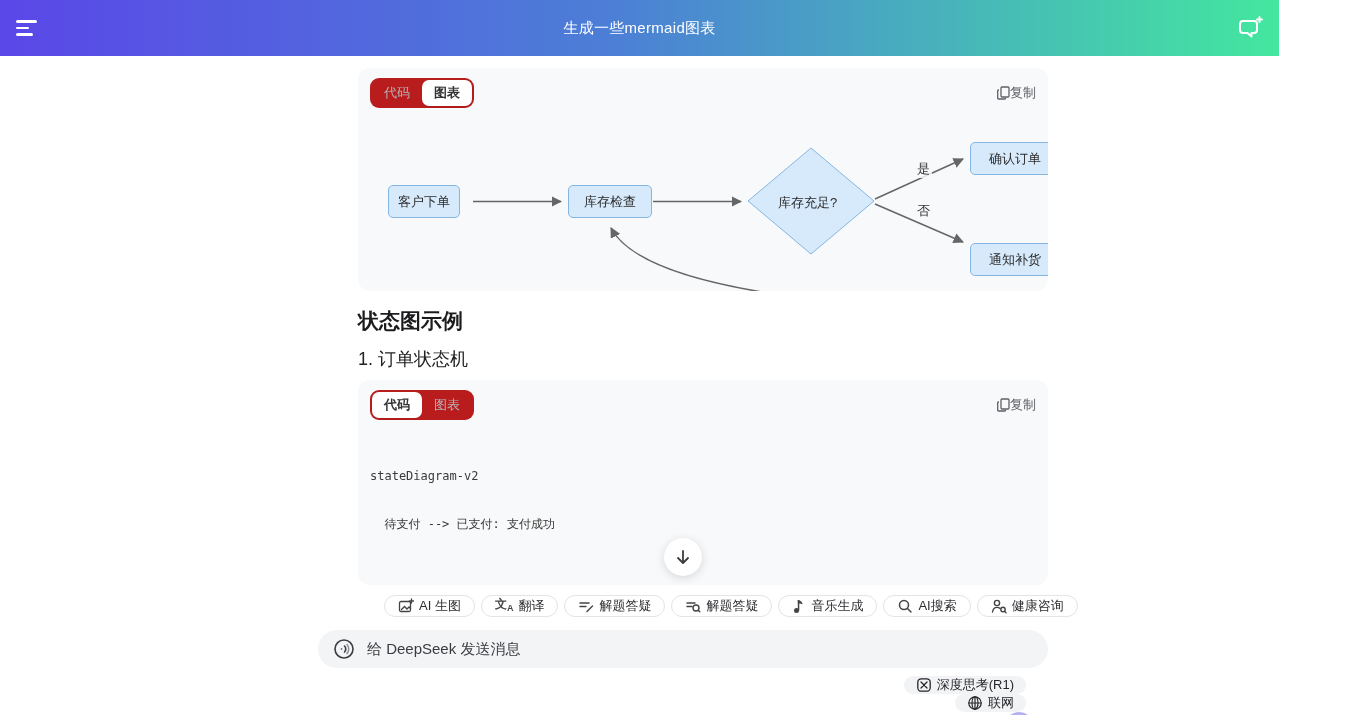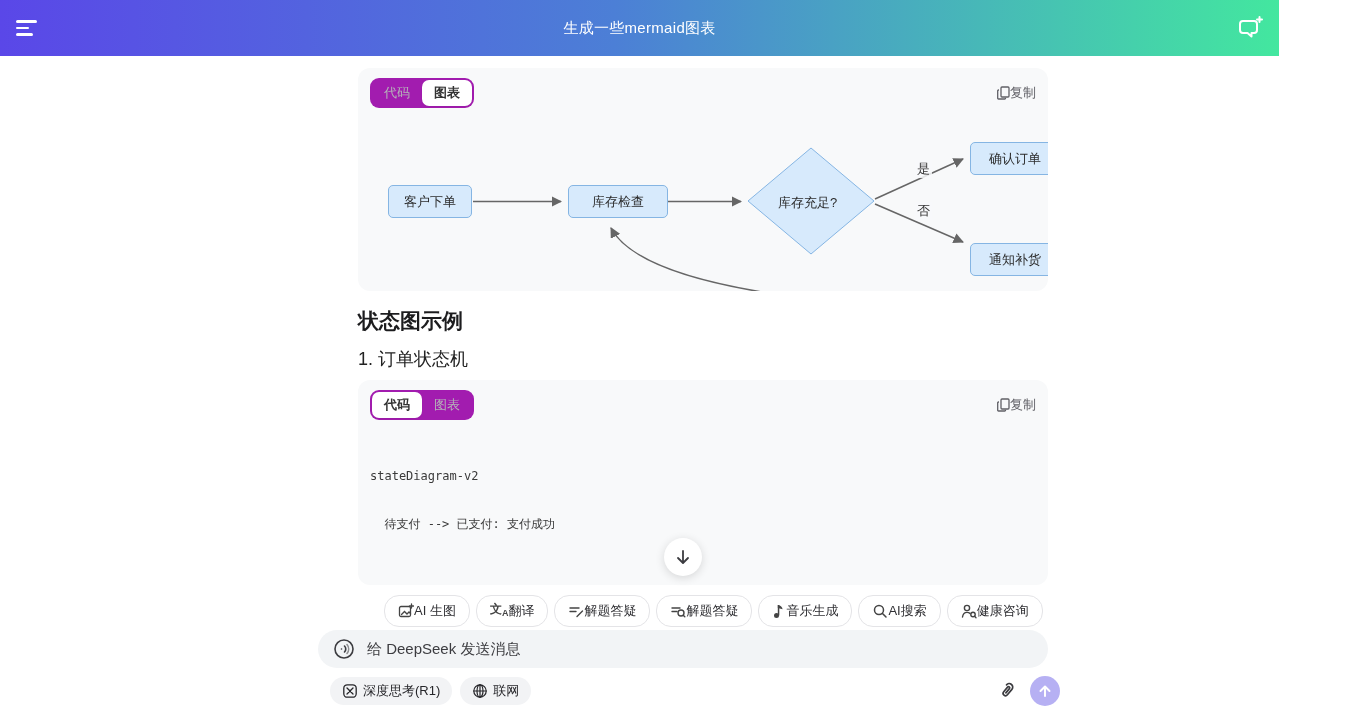--- a/index.html
+++ b/index.html
@@ -17,21 +17,21 @@
   .menu-btn span { display:block; height:2.6px; background:#fff; border-radius:2px; }
   .menu-btn .b1 { width:21px; } .menu-btn .b2 { width:13px; } .menu-btn .b3 { width:17px; }
   .newchat-btn { position:absolute; right:14px; top:14px; width:28px; height:28px; cursor:pointer; }
 
   
   .card { position:absolute; left:358px; width:690px; background:#f8f9fa; border-radius:12px; overflow:hidden; }
   .card1 { top:68px; height:223px; }
   .card2 { top:380px; height:205px; }
   .card-head { position:absolute; top:10px; left:12px; right:12px; height:30px;
     display:flex; align-items:center; justify-content:space-between; }
-  .tab-group { display:flex; background:#a21caf; border-radius:9px; padding:2px;font-family:Liberation Serif, serif; }
+  .tab-group { display:flex; background:#b91c1c; border-radius:9px; padding:2px;font-family:Liberation Serif, serif; }
   .tab { min-width:48px; padding:4px 12px; font-size:13px; color:#b4b4b8; text-align:center;
     border-radius:7px; cursor:pointer; line-height:18px; }
   .tab.active { background:#ffffff; color:#333; font-weight:600; box-shadow:0 1px 2px rgba(0,0,0,.06); }
   .copy-btn { display:flex; align-items:center; gap:0; color:#606066; font-size:13px; cursor:pointer; }
   .copy-btn svg { display:block; }
 
   
   .flow-wrap { position:absolute; inset:0; }
   .flow-svg { position:absolute; inset:0; }
   .flow-node { position:absolute; background:#d7eafc; border:1px solid #85b5e3; border-radius:5px;
@@ -48,33 +48,33 @@
     font-family:"DejaVu Sans Mono","Liberation Mono",monospace;
     font-size:12px; line-height:16px; color:#3a3a3a; white-space:pre; }
 
   
   .scroll-down { position:absolute; left:664px; top:538px; width:38px; height:38px; border-radius:50%;
     background:#fff; box-shadow:0 2px 10px rgba(0,0,0,.14); display:flex; align-items:center; justify-content:center;
     cursor:pointer; }
 
   
   .toolbar { position:absolute; left:384px; top:595px; display:flex; gap:6px; }
-  .pill { display:flex; align-items:center; height:32px; padding:0 13px; background:#fff;
+  .pill { display:flex; align-items:center; gap:5px; height:22px; padding:0 13px; background:#fff;
     border:1px solid #e4e4e7; border-radius:15px; font-size:13px; color:#2f2f33; cursor:pointer; white-space:nowrap; }
   .pill svg { display:block; flex:none; }
   .pill .tglyph { font-size:12px; font-weight:600; line-height:1; color:#444; }
 
   
   .composer { position:absolute; left:318px; top:630px; width:730px; height:38px; background:#f2f4f6;
     border-radius:19px; display:flex; align-items:center; padding:0 14px; cursor:text; }
   .composer .ph { margin-left:11px; font-size:15px; color:#3c3c40; }
 
   
-  .footer-row { position:absolute; left:330px; top:676px; width:730px; height:30px;
-    display:flex; align-items:center; }
+  .footer-row { position:absolute; left:304px; top:676px; width:730px; height:30px;
+    display:flex; align-items:flex-end;flex-direction:column; }
   .mode-pill { display:flex; align-items:center; gap:5px; height:28px; padding:0 12px; background:#f2f3f5;
     border-radius:15px; font-size:13px; color:#26262a; cursor:pointer; margin-right:8px; }
   .footer-right { margin-left:auto; display:flex; align-items:center; gap:12px; }
   .attach-btn { width:24px; height:24px; cursor:pointer; }
   .send-btn { width:30px; height:30px; border-radius:50%; background:#b6b0f3; display:flex;
     align-items:center; justify-content:center; cursor:pointer; border:none; }
 </style>
 </head>
 <body>
 
@@ -118,22 +118,22 @@
         </defs>
 
         <polygon points="390,133 453,80 516,133 453,186" fill="#d7eafc" stroke="#85b5e3" stroke-width="1"></polygon>
 
         <line x1="115" y1="133.5" x2="203" y2="133.5" stroke="#666" stroke-width="1.5" marker-end="url(#arrow)"></line>
         <line x1="295" y1="133.5" x2="383" y2="133.5" stroke="#666" stroke-width="1.5" marker-end="url(#arrow)"></line>
         <line x1="517" y1="131" x2="605" y2="91" stroke="#666" stroke-width="1.5" marker-end="url(#arrow)"></line>
         <line x1="517" y1="136" x2="605" y2="174" stroke="#666" stroke-width="1.5" marker-end="url(#arrow)"></line>
         <path d="M 430 228 C 330 214 270 192 253 160" fill="none" stroke="#666" stroke-width="1.5" marker-end="url(#arrow)"></path>
       </svg>
-      <div class="flow-node" style="left:30px; top:117px; width:84px; height:33px;">客户下单</div>
-      <div class="flow-node" style="left:210px; top:117px; width:100px; height:33px;font-family:Liberation Serif, serif;">库存检查</div>
+      <div class="flow-node" style="left:30px; top:117px; width:72px; height:33px;">客户下单</div>
+      <div class="flow-node" style="left:210px; top:117px; width:84px; height:33px;font-family:Liberation Serif, serif;">库存检查</div>
       <div class="diamond-label" style="left:420px; top:126px;">库存充足?</div>
       <div class="flow-node" style="left:612px; top:74px; width:90px; height:33px;">确认订单</div>
       <div class="flow-node" style="left:612px; top:159px; width:90px; height:33px;margin-top:16px;">通知补货</div>
       <div class="edge-label" style="left:557px; top:92px;">是</div>
       <div class="edge-label" style="left:557px; top:134px;">否</div>
     </div>
   </div>
 
   <div class="section-heading">状态图示例</div>
   <div class="section-sub">1. 订单状态机</div>

